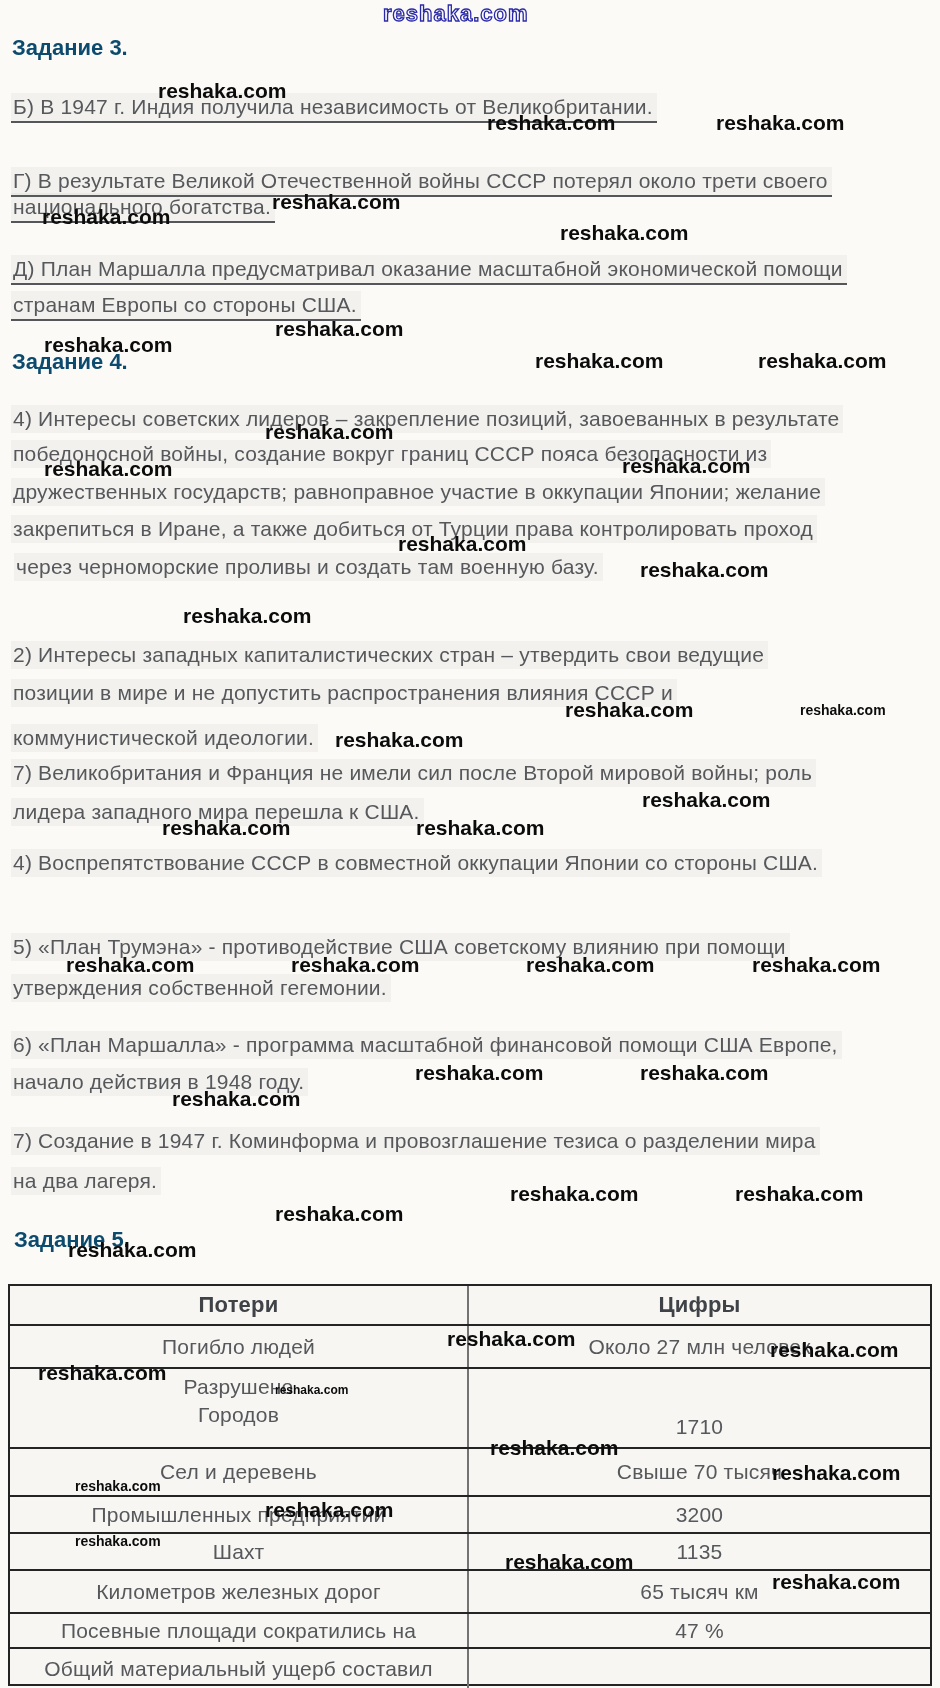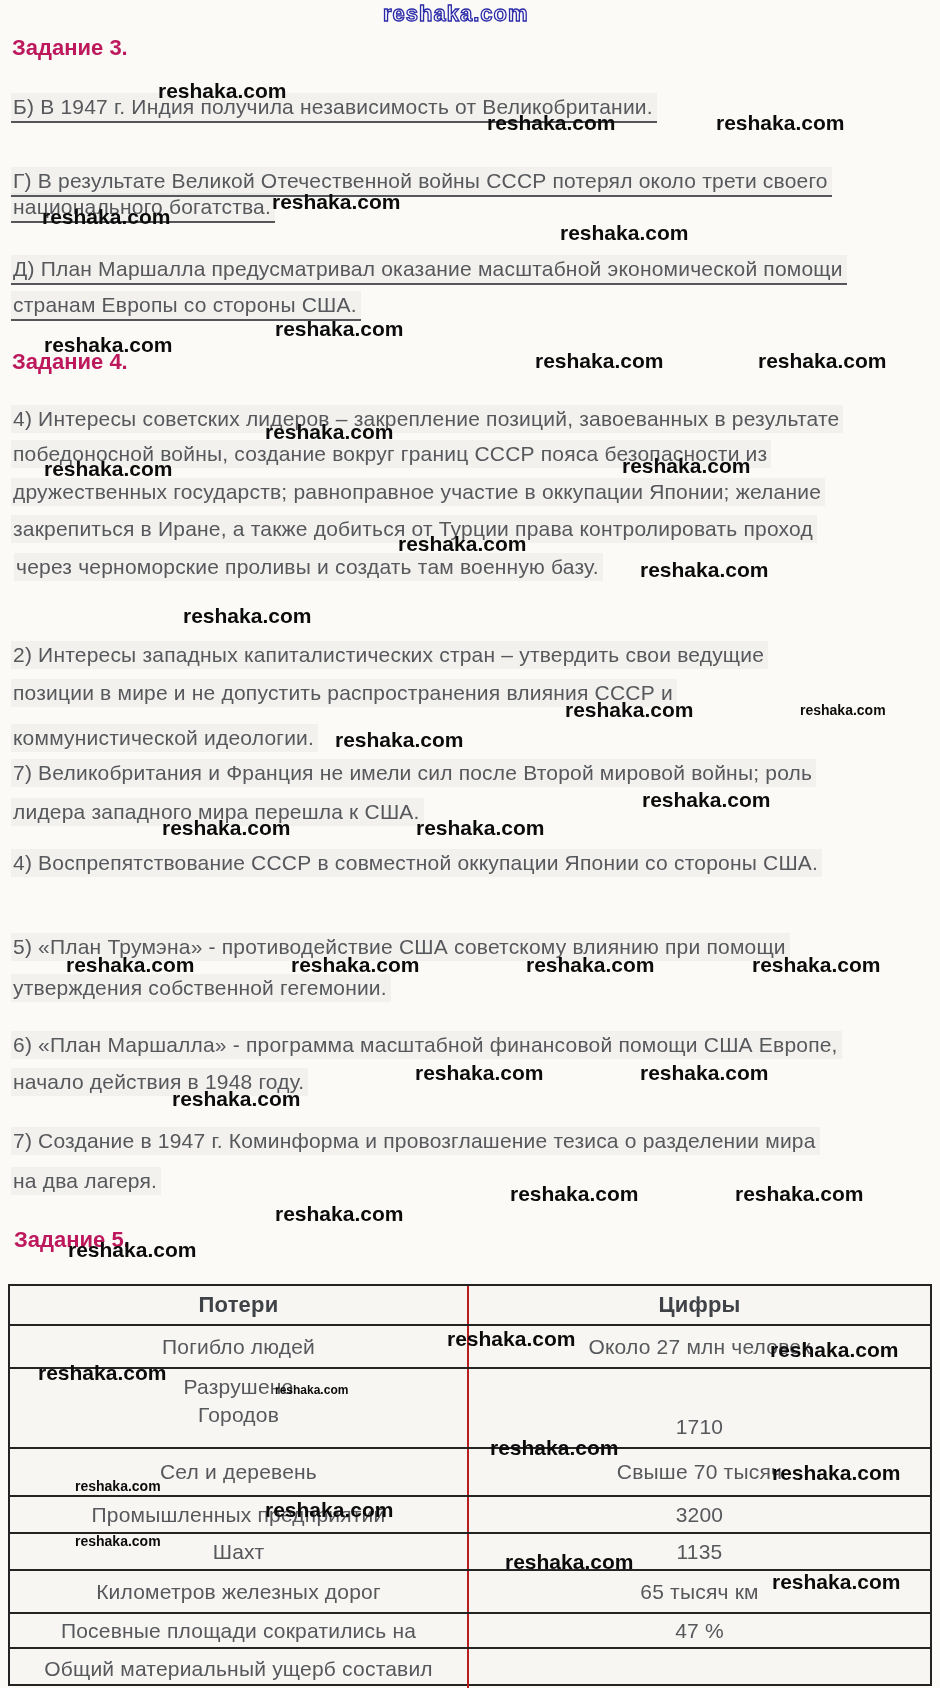--- a/index.html
+++ b/index.html
@@ -16,42 +16,42 @@
   .wm.sm { font-size:14px; }
   .wm.xs { font-size:12px; }
   .wm-blue {
     position:absolute; font-weight:700; font-size:22px; letter-spacing:1px;
     color:rgba(240,240,255,0.25); -webkit-text-stroke:1.3px #2a2aa8;
     white-space:nowrap; z-index:6; line-height:1;
   }
   
   .heading {
     position:absolute; margin:0; font-size:22px; font-weight:700;
-    color:#be185d; white-space:nowrap; line-height:1.1; z-index:2;text-align:center;
+    color:#0c4a6e; white-space:nowrap; line-height:1.1; z-index:2;text-align:center;
   }
   
   .line {
     position:absolute; font-size:21px; color:#56585c; white-space:nowrap;
     background:rgba(130,130,130,0.07); padding:2px 4px 3px 2px;
     letter-spacing:0.2px; line-height:1.1; z-index:1;
   }
   .line.u { border-bottom:2px solid #54565a; }
   
   .ltable {
     position:absolute; left:8px; top:1284px; width:924px; height:402px;
     border:2px solid #242424; box-sizing:border-box; z-index:1;
     background:rgba(130,130,130,0.03);
   }
   .trow { display:flex; border-top:2px solid #242424; box-sizing:border-box; }
   .trow.first { border-top:none; }
   .tcell {
     box-sizing:border-box; display:flex; align-items:center; justify-content:center;
     font-size:21px; color:#56585c; letter-spacing:0.2px; text-align:center;
   }
-  .tcell.l { width:459px; border-right:2px solid #b91c1c; }
+  .tcell.l { width:459px; border-right:2px solid #737373; }
   .tcell.r { flex:1; }
   .thead .tcell { font-weight:700; color:#3f4347; font-size:22px; }
   .tcell.stack { flex-direction:column; justify-content:flex-start; padding-top:6px; gap:4px; }
   .tcell.bottom { align-items:flex-end; padding-bottom:8px; }
 </style>
 </head>
 <body>
 
 <div class="page">
 

